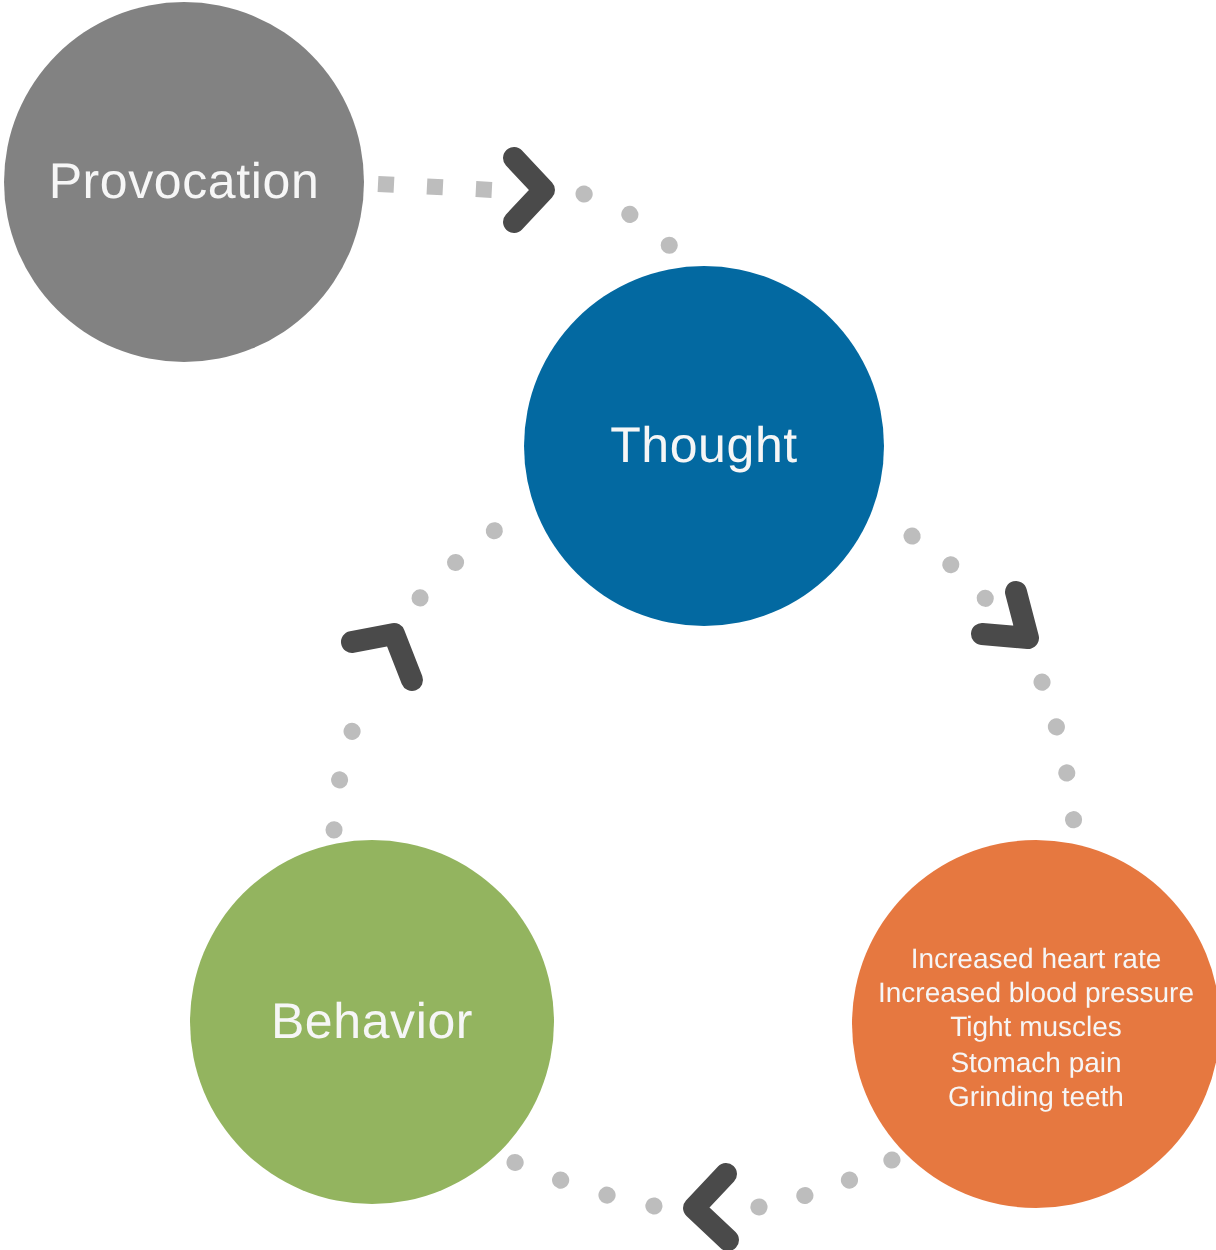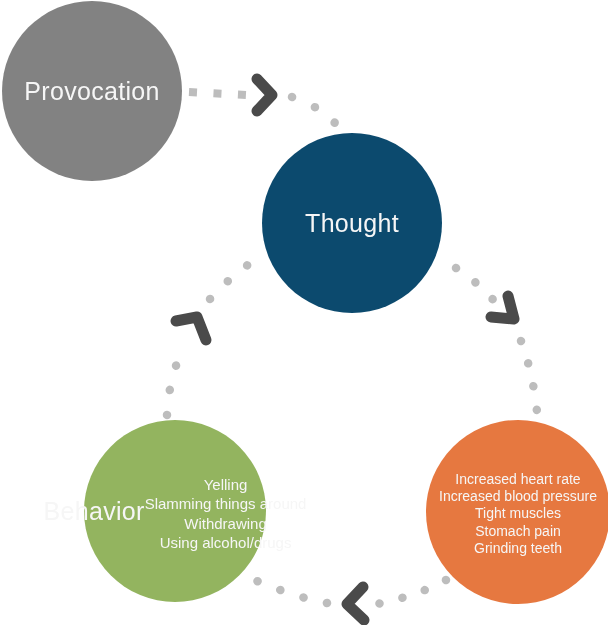--- a/index.html
+++ b/index.html
@@ -51,21 +51,21 @@
     letter-spacing: 0.3px;
   }
   .node-desc {
     font-size: 15px;
     line-height: 1.27;
     white-space: pre;
     margin-top: 5px;
   }
   .node-provocation { left: 2px;   top: 1px;   width: 180px; height: 180px; }
   .node-thought     { left: 262px; top: 133px; width: 180px; height: 180px; }
-  .node-behavior    { left: 84px;  top: 420px; width: 182px; height: 182px; }
+  .node-behavior    { left: 95px;  top: 420px; width: 182px; height: 182px; }
   .node-physical    { left: 426px; top: 420px; width: 184px; height: 184px; }
   .node-physical .node-desc { font-size: 14px; line-height: 1.22; margin-top: 4px; }
 </style>
 </head>
 <body>
 
 <div class="canvas" style="background-color: rgb(255, 255, 255);">
 
   <svg class="arrows-svg" viewBox="0 0 608 625">
 
@@ -83,30 +83,26 @@
 
     <path class="dots" d="M 167 415 Q 169 374 186 343" stroke-dasharray="0.1 25" style="stroke: rgb(189, 189, 189);"></path>
     <polyline class="chevron" points="176,321 197,317 206,340" style="stroke: rgb(74, 74, 74);"></polyline>
     <path class="dots" d="M 210 299 Q 226 281 249 264" stroke-dasharray="0.1 25" style="stroke: rgb(189, 189, 189);"></path>
   </svg>
 
   <div class="node node-provocation" style="background-color: rgb(130, 130, 130);">
     <div class="node-title">Provocation</div>
   </div>
 
-  <div class="node node-thought" style="background-color: #0c4a6e;">
+  <div class="node node-thought" style="background-color: #0369a1;">
     <div class="node-title">Thought</div>
   </div>
 
   <div class="node node-behavior" style="background-color: rgb(147, 180, 95);">
     <div class="node-title">Behavior</div>
-    <div class="node-desc">Yelling
-Slamming things around
-Withdrawing
-Using alcohol/drugs</div>
   </div>
 
   <div class="node node-physical" style="background-color: rgb(230, 120, 64);">
     <div class="node-desc">Increased heart rate
 Increased blood pressure
 Tight muscles
 Stomach pain
 Grinding teeth</div>
   </div>
 

